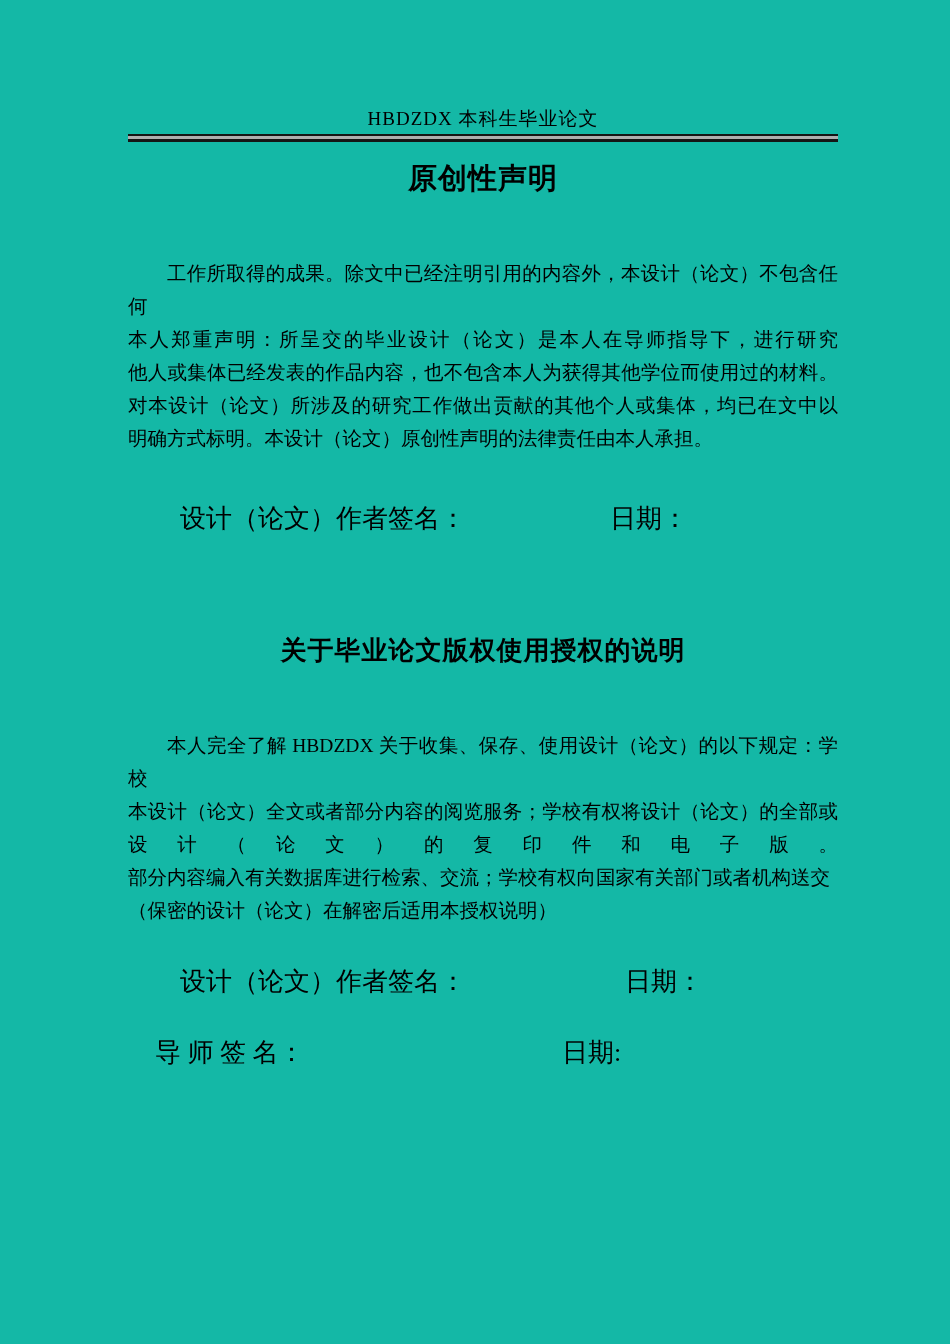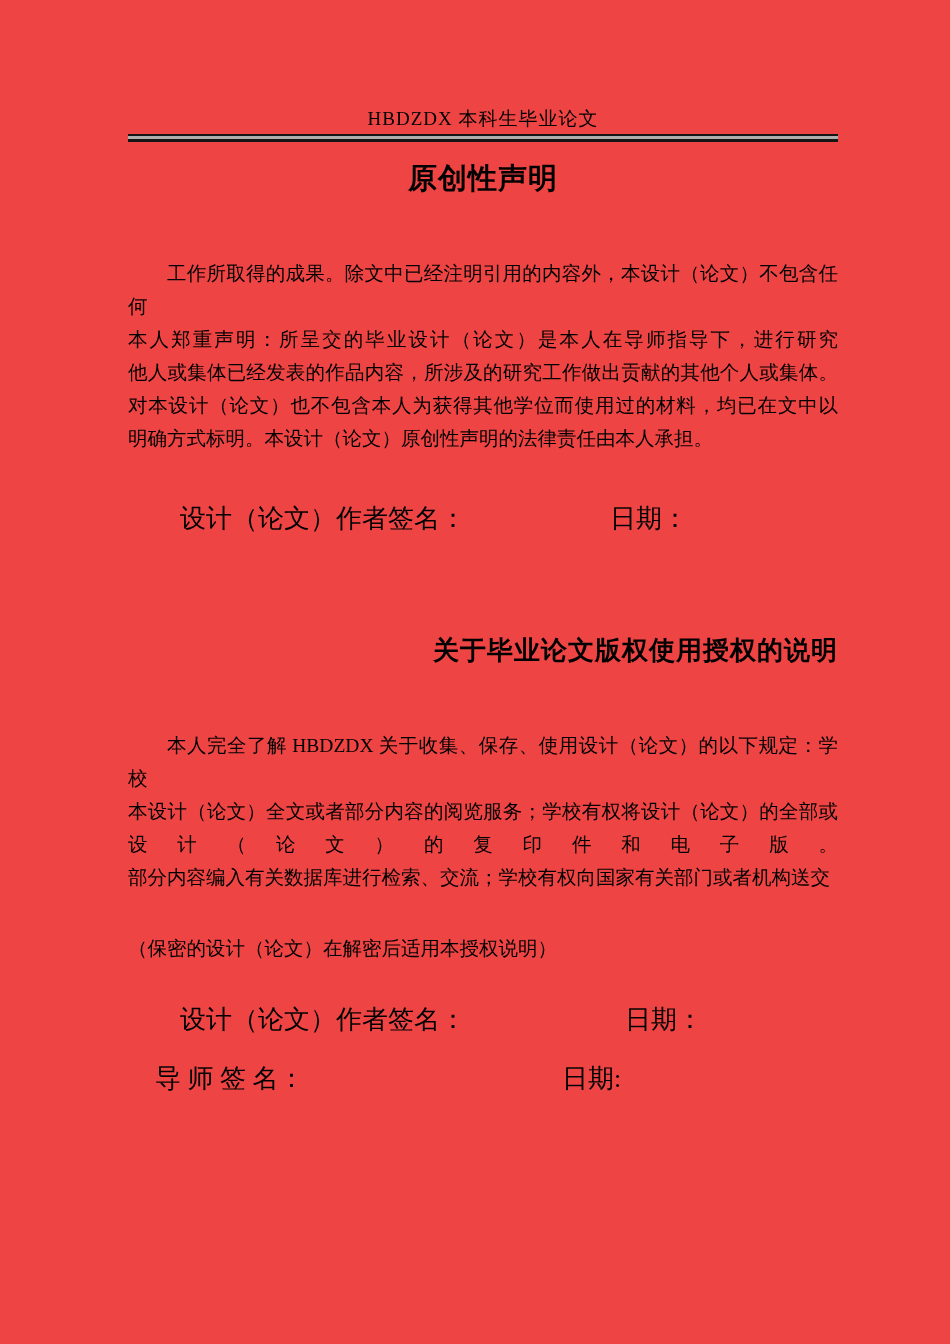--- a/index.html
+++ b/index.html
@@ -1,21 +1,21 @@
 <!DOCTYPE html>
 <html lang="zh"><head>
 <meta charset="utf-8">
 <style>
   html, body { margin: 0; padding: 0; background: #ffffff; }
   .page {
     position: relative;
     width: 950px;
     height: 1344px;
     margin: 0 auto;
-    background: #ef4444;
+    background: #14b8a6;
     color: #000000;
     font-family: "Liberation Serif", "DejaVu Serif", serif;
     box-sizing: border-box;
     padding: 108px 112px 0 128px; 
     overflow: hidden;
   }
   .header-text {
     font-size: 19px;
     line-height: 22px;
     text-align: center;
@@ -34,74 +34,73 @@
     line-height: 32px;
     font-weight: bold;
     text-align: center;
     letter-spacing: 1px;
   }
   .doc-title-2 {
     margin: 105px 0 0 0;
     font-size: 26px;
     line-height: 30px;
     font-weight: bold;
-    text-align: right;
+    text-align: center;
     letter-spacing: 1px;
   }
   .para {
     margin-top: 63px;
     font-size: 19.5px;
     line-height: 33px;
   }
   .para .line {
     text-align: justify;
     text-align-last: justify;
   }
   .para .line:first-child { text-indent: 2em; }
   .para .line:last-child { text-align-last: left; }
   .secrecy-note {
     font-size: 19.5px;
     line-height: 33px;
-    margin-top: 38px;
   }
   .sig-row {
     position: relative;
     height: 24px;
     font-size: 26px;
     line-height: 24px;
   }
   .sig-row .sig-label { position: absolute; white-space: pre; }
   #sig-row-1 { margin-top: 52px; }
   #sig-row-1 .author-label { left: 52px; }
   #sig-row-1 .date-label   { left: 482px; }
   #sig-row-2 { margin-top: 43px; }
   #sig-row-2 .author-label { left: 52px; }
   #sig-row-2 .date-label   { left: 497px; }
-  #sig-row-3 { margin-top: 35px; }
+  #sig-row-3 { margin-top: 47px; }
   #sig-row-3 .supervisor-label { left: 27px; }
   #sig-row-3 .date-label       { left: 434px; }
 </style>
 </head>
 <body>
 
 <div class="page">
 
   <header>
     <div class="header-text">HBDZDX 本科生毕业论文</div>
     <div class="header-rule"></div>
   </header>
 
   <section>
     <h1 class="doc-title-1">原创性声明</h1>
 
     <div class="para">
         <div class="line">工作所取得的成果。除文中已经注明引用的内容外，本设计（论文）不包含任何</div>
         <div class="line">本人郑重声明：所呈交的毕业设计（论文）是本人在导师指导下，进行研究</div>
-        <div class="line">他人或集体已经发表的作品内容，所涉及的研究工作做出贡献的其他个人或集体。</div>
-        <div class="line">对本设计（论文）也不包含本人为获得其他学位而使用过的材料，均已在文中以</div>
+        <div class="line">他人或集体已经发表的作品内容，也不包含本人为获得其他学位而使用过的材料。</div>
+        <div class="line">对本设计（论文）所涉及的研究工作做出贡献的其他个人或集体，均已在文中以</div>
         <div class="line">明确方式标明。本设计（论文）原创性声明的法律责任由本人承担。</div>
       </div>
 
     <div class="sig-row" id="sig-row-1">
       <span class="sig-label author-label">设计（论文）作者签名：</span>
       <span class="sig-label date-label">日期：</span>
     </div>
   </section>
 
   <section>

